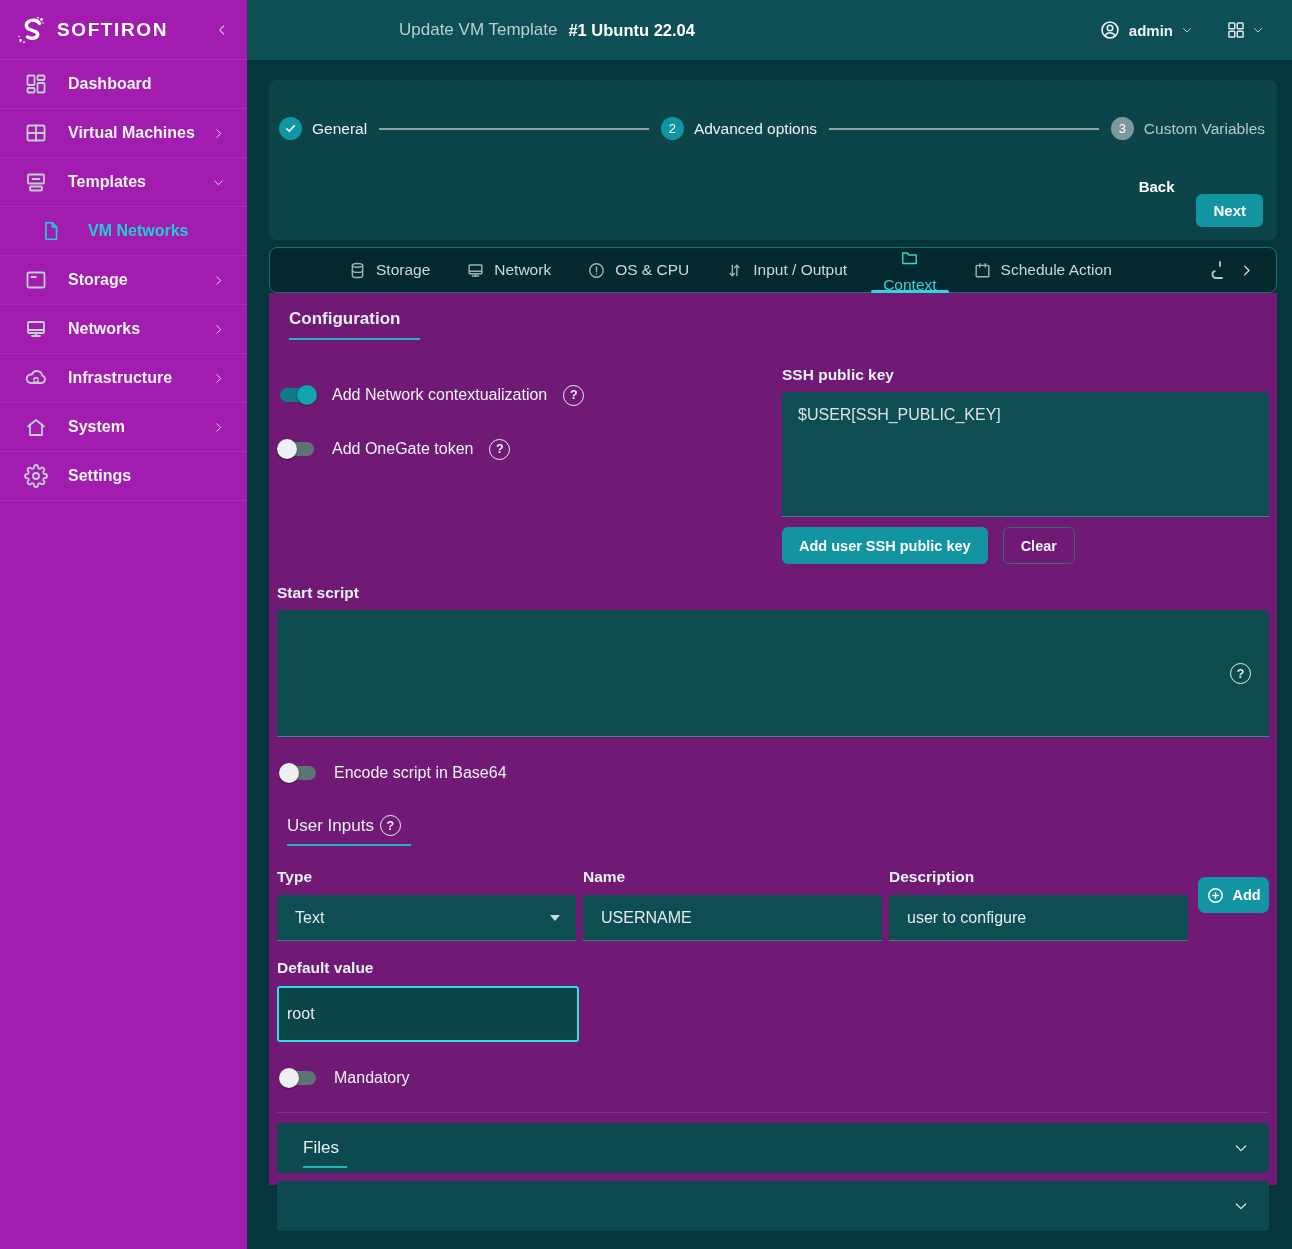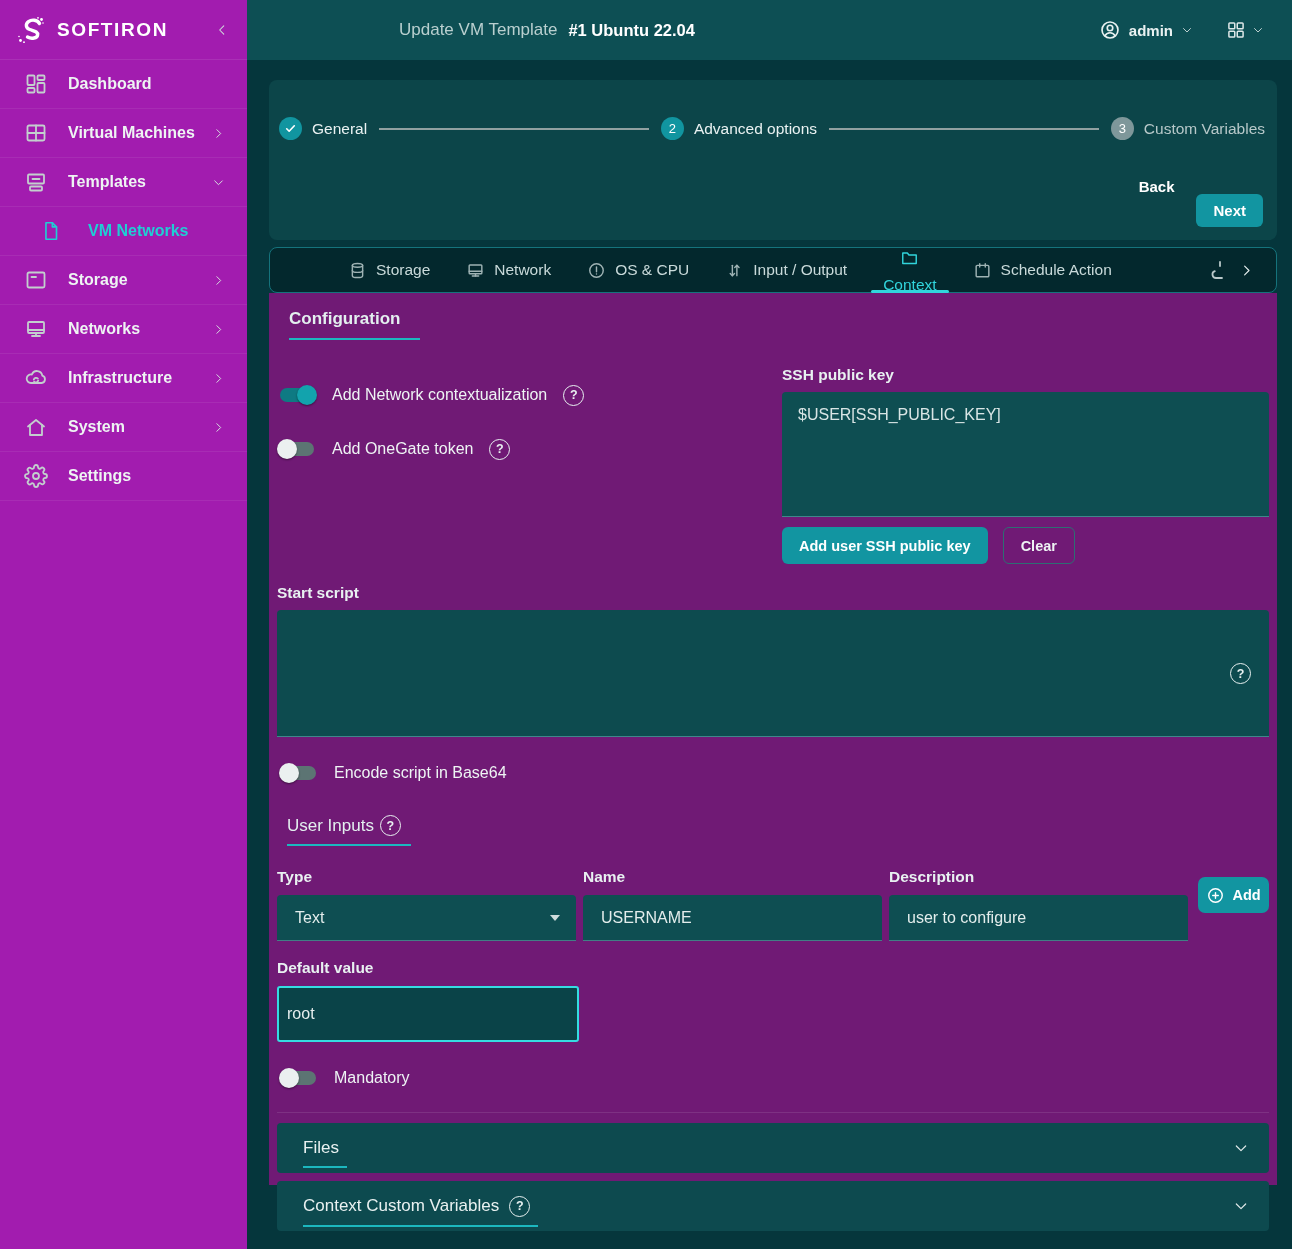--- a/index.html
+++ b/index.html
@@ -515,24 +515,20 @@
         <span class="band-title">Files</span>
       </span>
       <span class="bchev">
         <svg class="ic" width="16" height="16" viewBox="0 0 24 24">
             <path d="M5 9l7 7 7-7"></path>
           </svg>
       </span>
     </div>
 
     <div class="band">
-      <span class="band-title-wrap">
-        <span class="band-title">Context Custom Variables</span>
-        <span class="help"></span>
-      </span>
       <span class="bchev">
         <svg class="ic" width="16" height="16" viewBox="0 0 24 24">
             <path d="M5 9l7 7 7-7"></path>
           </svg>
       </span>
     </div>
 
   </section>
 </main>
 

